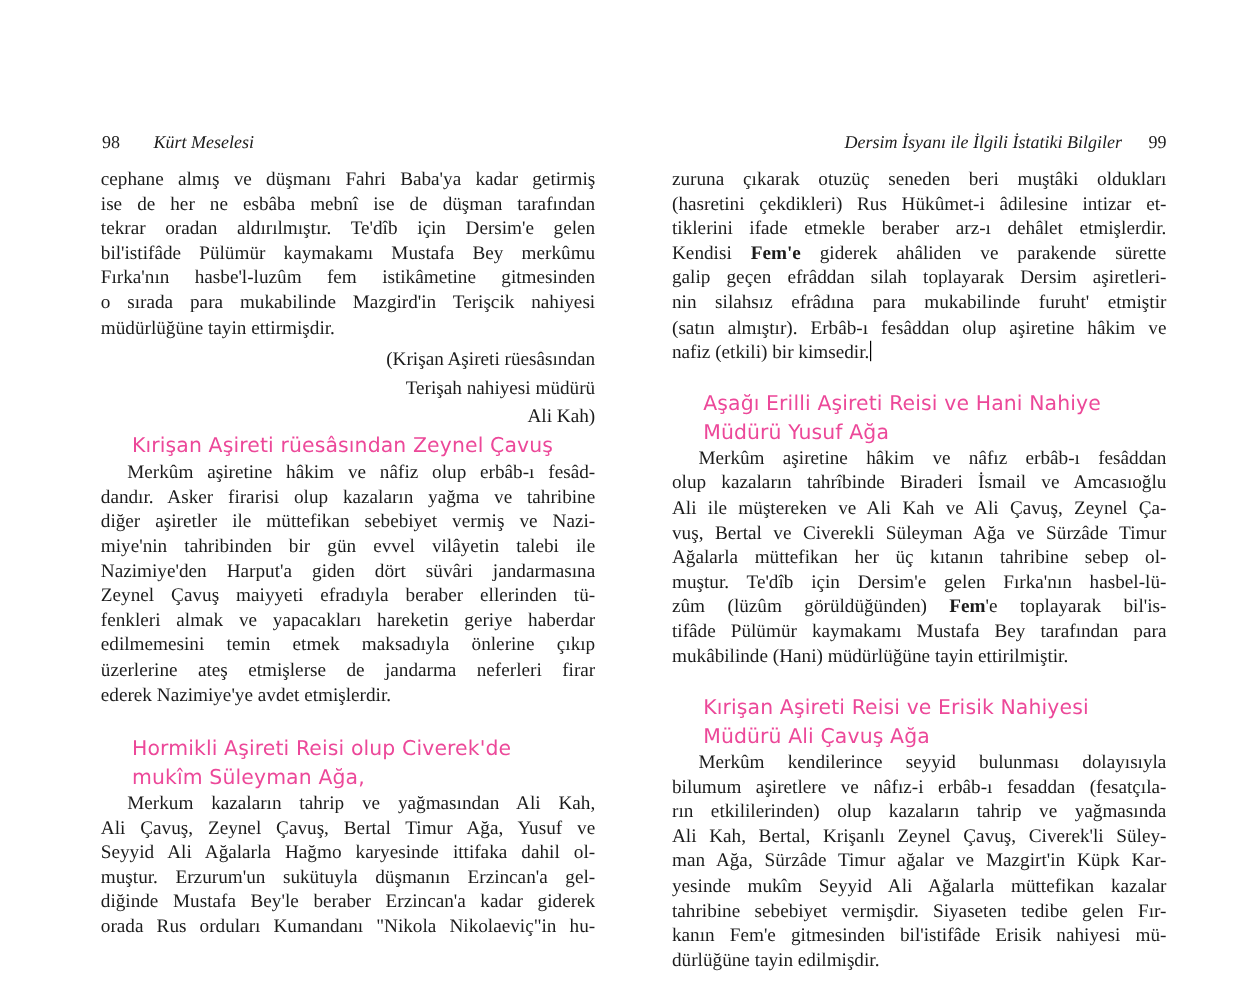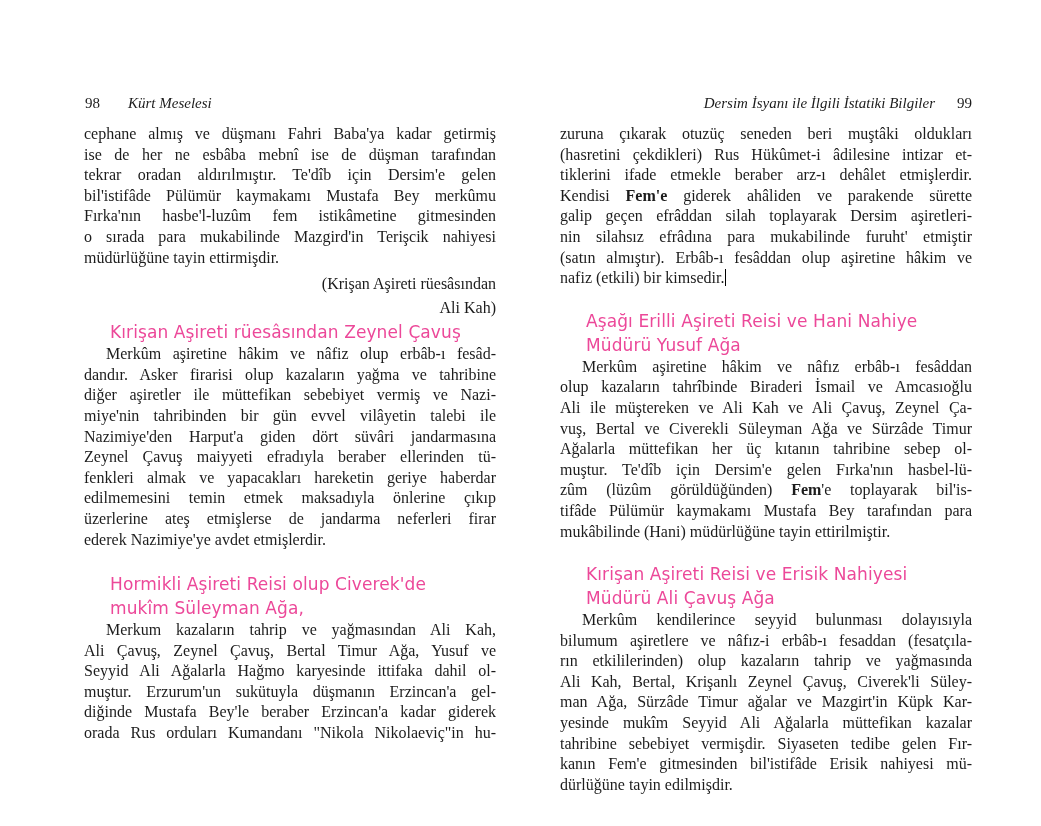--- a/index.html
+++ b/index.html
@@ -1,20 +1,20 @@
 <!DOCTYPE html>
 <html><head>
   <meta charset="utf-8">
   <style>
     html, body { margin: 0; padding: 0; }
     body {
       width: 1041px; height: 826px; background: #ffffff; position: relative; overflow: hidden;
       font-family: "Liberation Serif", "DejaVu Serif", serif; color: #1c1c1c;
     }
-    .page { position: absolute; top: 0; height: 660px; }
+    .page { position: absolute; top: 16px; height: 660px; }
     .page.left { left: 84px; width: 412px; }
     .page.right { left: 560px; width: 412px; }
     .running-head {
       position: absolute; top: 94px; font-size: 15px; line-height: 18px; white-space: nowrap;
     }
     .left .running-head { left: 1px; }
     .right .running-head { right: 0; }
     .running-head .num { font-style: normal; }
     .running-head .title { font-style: italic; }
     .left .running-head .title { margin-left: 28px; }
@@ -46,20 +46,21 @@
       <span class="line">cephane almış ve düşmanı Fahri Baba'ya kadar getirmiş</span>
       <span class="line">ise de her ne esbâba mebnî ise de düşman tarafından</span>
       <span class="line">tekrar oradan aldırılmıştır. Te'dîb için Dersim'e gelen</span>
       <span class="line">bil'istifâde Pülümür kaymakamı Mustafa Bey merkûmu</span>
       <span class="line">Fırka'nın hasbe'l-luzûm  fem istikâmetine gitmesinden</span>
       <span class="line">o sırada para mukabilinde Mazgird'in Terişcik nahiyesi</span>
       <span class="line last">müdürlüğüne tayin ettirmişdir.</span>
     </div>
     <div style="margin-top:4px;">
       <span class="line sig" style="height:24px;line-height:24px;">(Krişan Aşireti rüesâsından</span>
+      <span class="line sig" style="height:24px;line-height:24px;">Terişah nahiyesi müdürü</span>
       <span class="line sig" style="height:24px;line-height:24px;">Ali Kah)</span>
     </div>
     <div style="">
       <span class="heading">Kırişan Aşireti rüesâsından Zeynel Çavuş</span>
       <span class="line indent">Merkûm aşiretine hâkim ve nâfiz olup erbâb-ı fesâd-</span>
       <span class="line">dandır. Asker firarisi olup kazaların yağma ve tahribine</span>
       <span class="line">diğer aşiretler ile müttefikan sebebiyet vermiş ve Nazi-</span>
       <span class="line">miye'nin tahribinden bir gün evvel vilâyetin talebi ile</span>
       <span class="line">Nazimiye'den Harput'a giden dört süvâri jandarmasına</span>
       <span class="line">Zeynel Çavuş maiyyeti efradıyla beraber ellerinden tü-</span>

